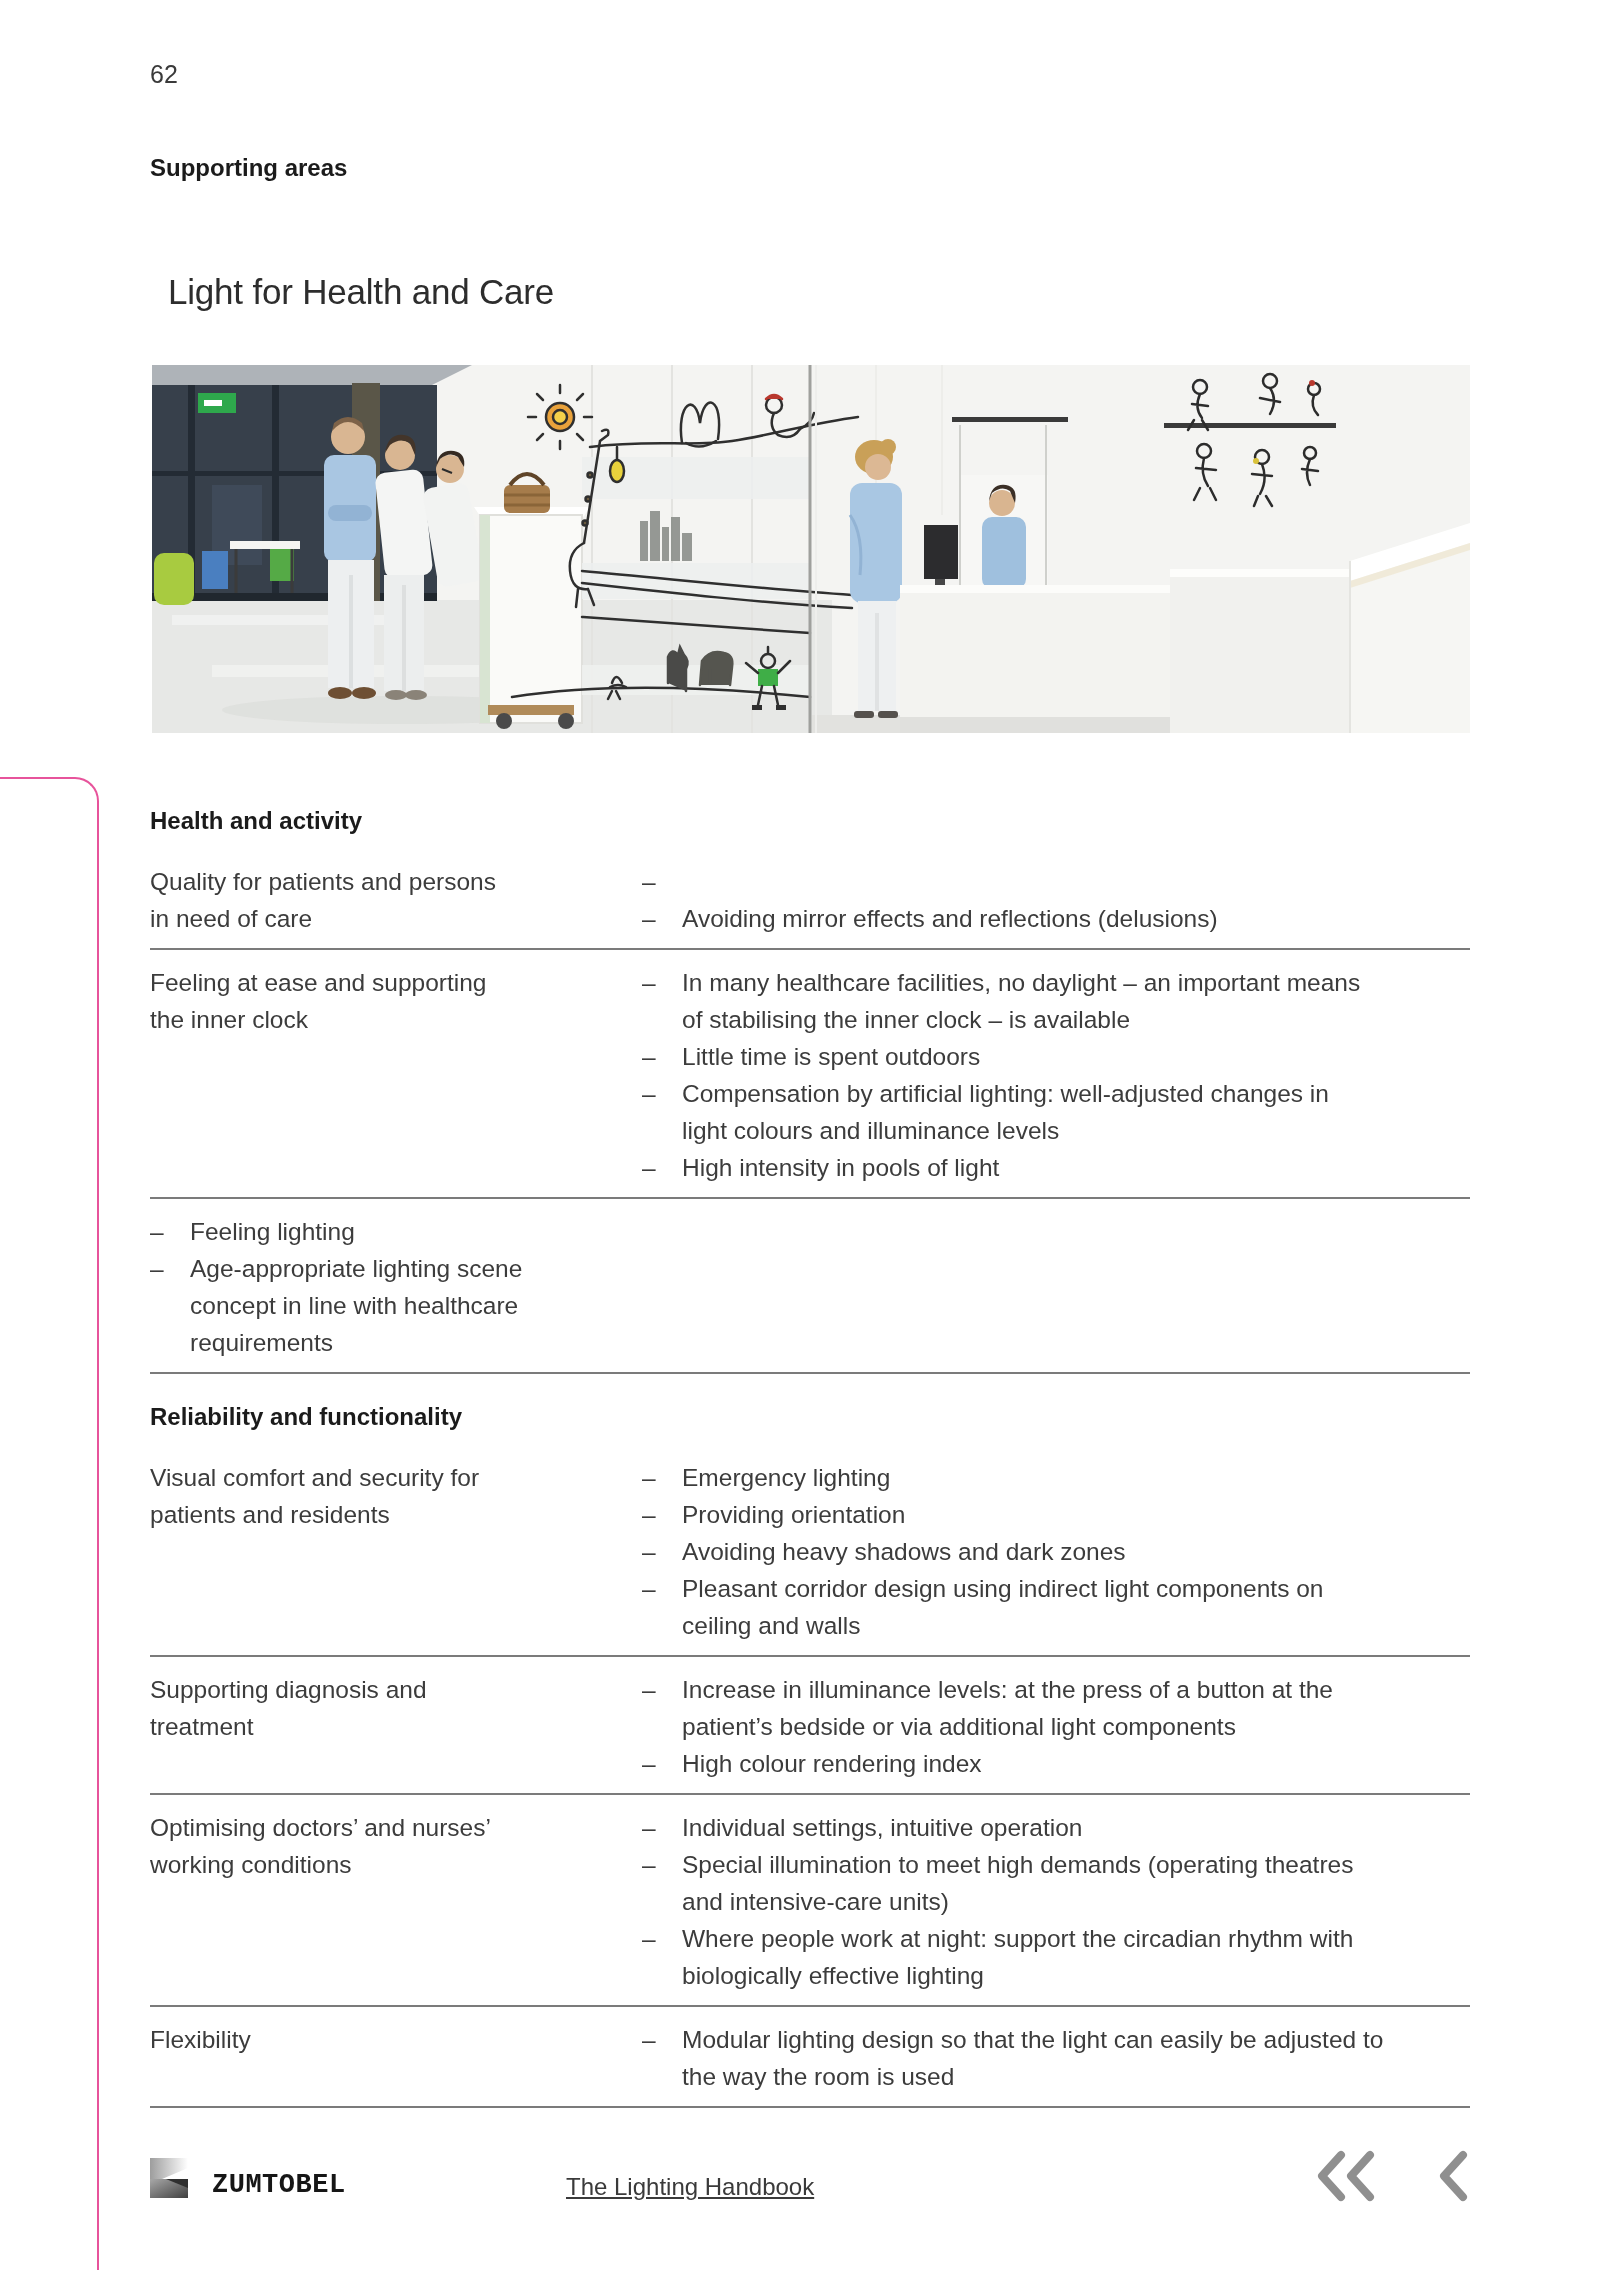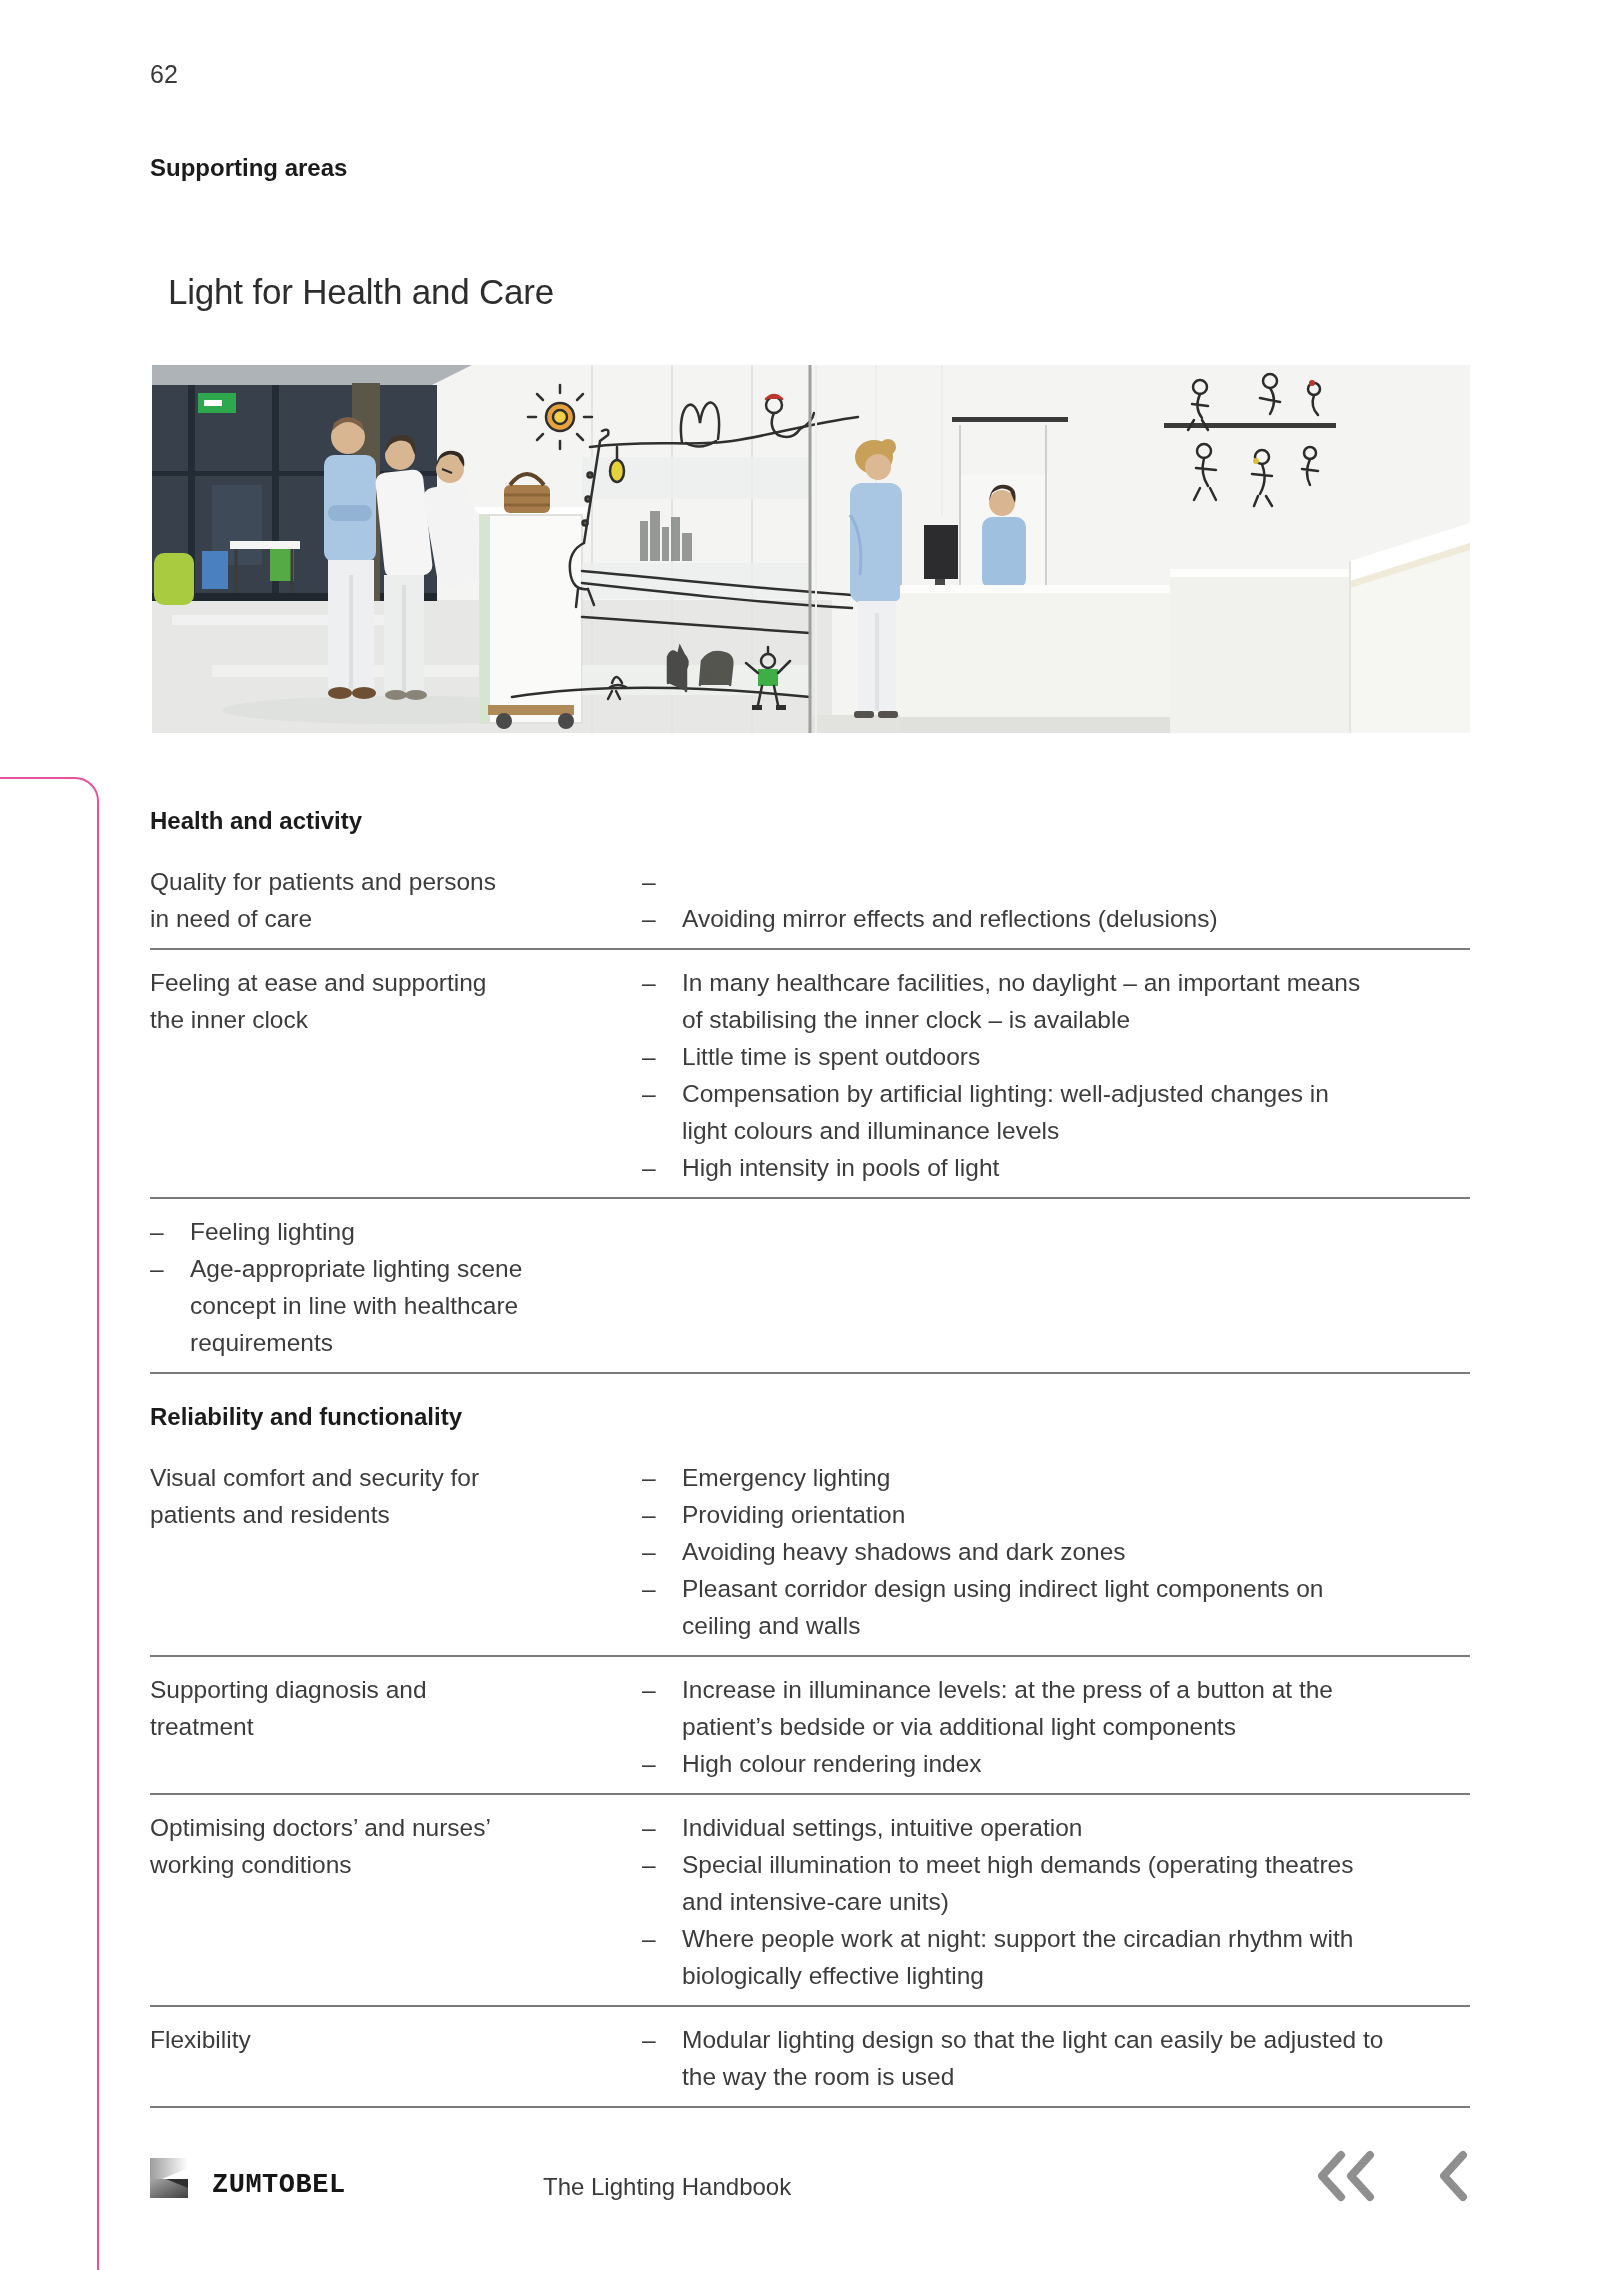--- a/index.html
+++ b/index.html
@@ -22,21 +22,21 @@
   .row{display:grid;grid-template-columns:460px 1fr;padding:14px 0 11px 0;border-bottom:2px solid #7b7b7b;gap:32px;}
   .row.first{padding-top:0;}
   .label{font-size:24.5px;line-height:37px;color:#3c3c3c;white-space:pre-line;max-width:420px;}
   .bullets{display:flex;flex-direction:column;}
   .bullet{display:flex;}
   .dash{width:40px;flex:0 0 40px;font-size:24.5px;line-height:37px;color:#3c3c3c;}
   .btext{font-size:24.5px;line-height:37px;color:#3c3c3c;white-space:pre-line;max-width:815px;}
   
   .logo{position:absolute;left:150px;top:2158px;width:38px;height:40px;}
   .brand{position:absolute;left:212px;top:2170px;font-size:27px;font-weight:700;letter-spacing:0.5px;color:#161616;font-family:Liberation Mono, monospace;}
-  .book-title{position:absolute;left:543px;top:2173px;font-size:24px;color:#3a3a3a;}
+  .book-title{position:absolute;left:566px;top:2173px;font-size:24px;color:#3a3a3a;text-decoration:underline;}
   .nav-btn{position:absolute;top:2150px;cursor:pointer;background:none;border:none;padding:0;}
   .nav-btn.double{left:1316px;}
   .nav-btn.single{left:1438px;}
 </style>
 </head>
 <body>
 
 <div class="page">
 
   <div class="accent-curve"></div>

